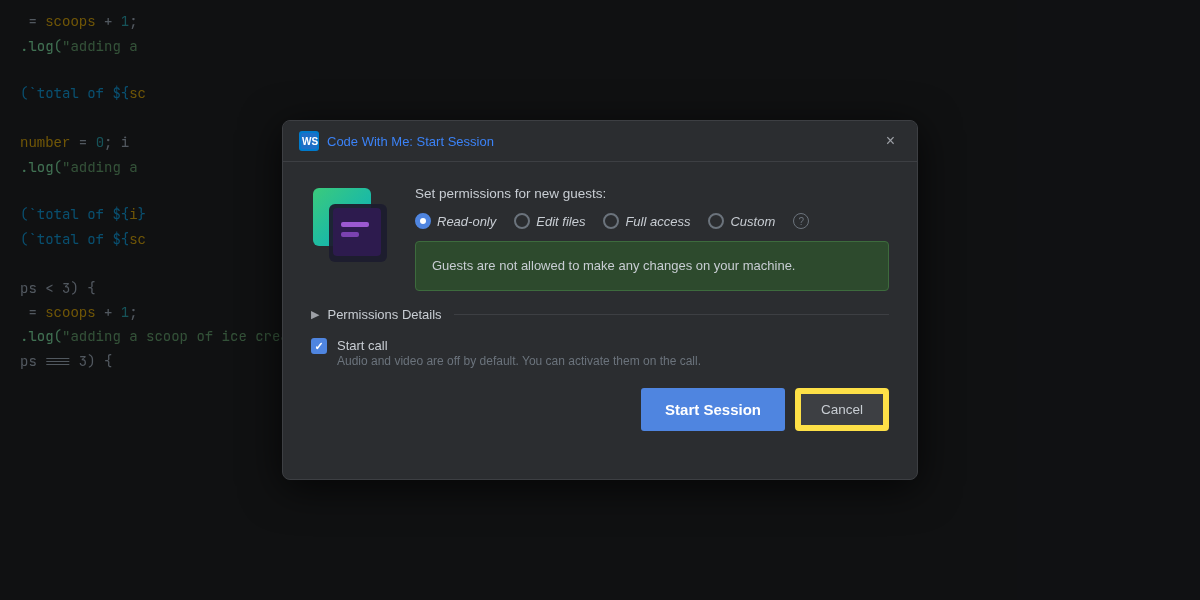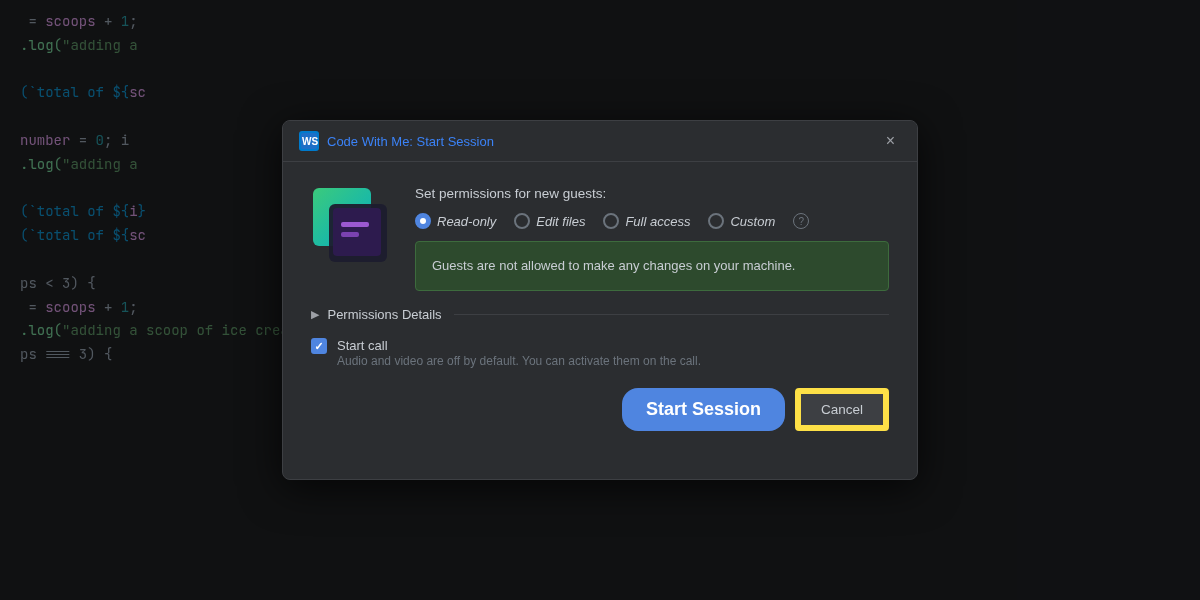--- a/index.html
+++ b/index.html
@@ -23,21 +23,21 @@
       line-height: 1.7;
       overflow: hidden;
     }
 
     .code-line {
       white-space: pre;
       opacity: 0.85;
     }
     .fn { color: #86efac; }
     .str { color: #6aab73; }
-    .var { color: #f0abfc; }
+    .var { color: #eab308; font-family: Liberation Mono, monospace; }
     .num { color: #2aacb8; }
     .punct { color: #a9b7c6; }
     .tmpl { color: #0ea5e9; }
 
     
     .overlay {
       position: absolute;
       inset: 0;
       background: rgba(0,0,0,0.45);
       display: flex;
@@ -280,23 +280,23 @@
       display: flex;
       justify-content: flex-end;
       gap: 10px;
       padding: 4px 0 4px;
     }
 
     .btn-primary {
       background: #4f85e0;
       color: #fff;
       border: none;
-      border-radius: 16px;
+      border-radius: 3px;
       padding: 8px 24px;
-      font-size: 18px;
+      font-size: 15px;
       font-weight: 600;
       cursor: pointer;
       font-family: 'Segoe UI', Arial, sans-serif;
     }
 
     .btn-secondary {
       background: #3d3f43;
       color: #c8cdd3;
       border: 6px solid #fde047;
       border-radius: 4px;

